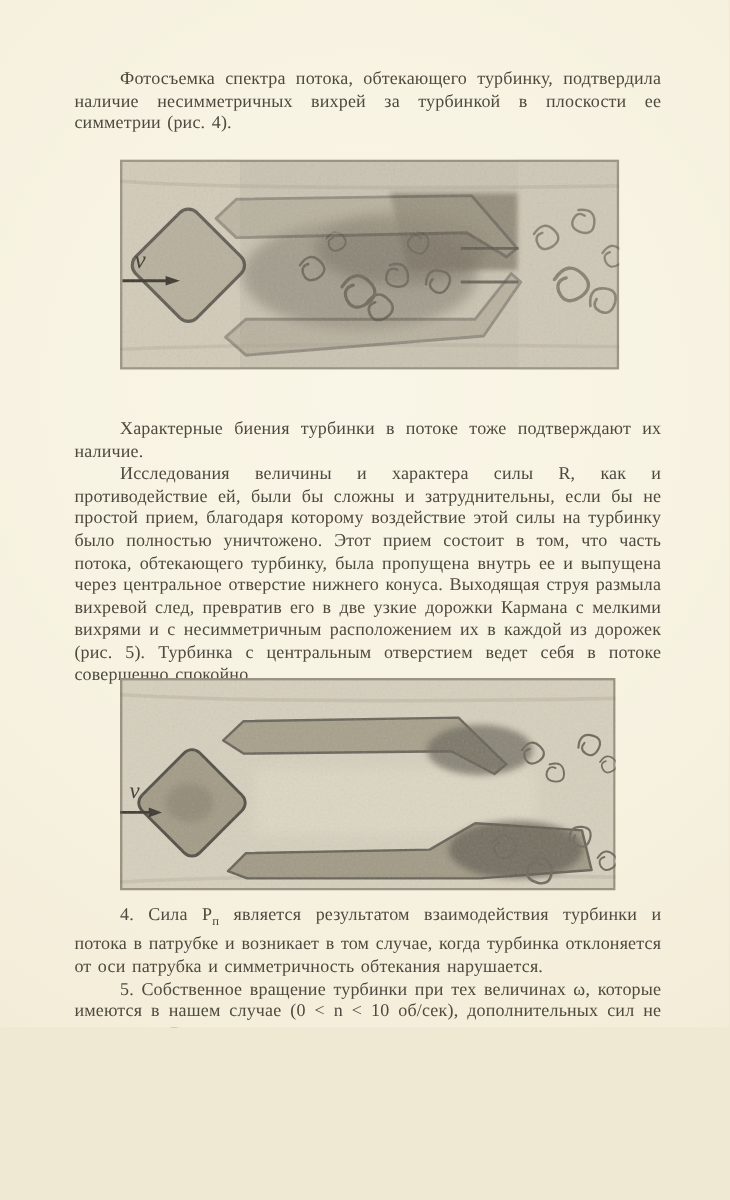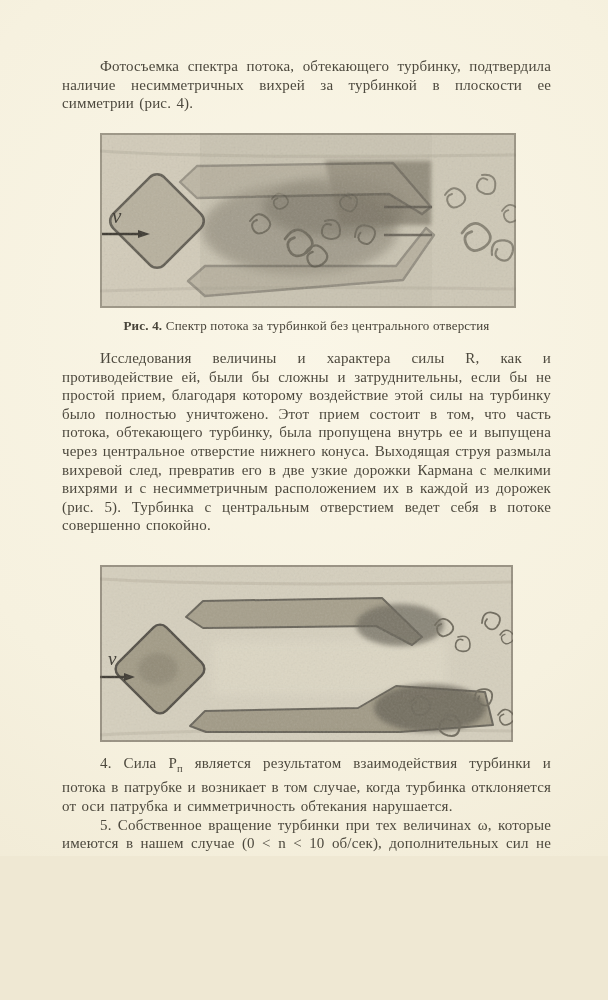--- a/index.html
+++ b/index.html
@@ -105,26 +105,23 @@
           <path d="M2,101 H40" stroke="#3c3830" stroke-width="2.6"></path>
           <polygon points="38,97 50,101 38,105" fill="#3c3830"></polygon>
         </g>
       </g>
 
       <rect width="416" height="175" filter="url(#f4grain)"></rect>
       <rect x="1" y="1" width="414" height="173" fill="none" stroke="#6b6558" stroke-width="2" opacity="0.5"></rect>
     </svg>
   </div>
 
-  <div class="caption" style="top:318px;">
-    <span class="cap-label">Рис. 4.</span>
-    <span>Спектр потока за турбинкой без центрального отверстия</span>
-  </div>
 
   <div class="para" style="top:349px;">
+    <p>Характерные биения турбинки  в потоке тоже подтверждают их наличие.</p>
     <p>Исследования величины и характера силы R, как и противодействие ей, были бы сложны и затруднительны, если бы не простой прием, благодаря которому воздействие этой силы на турбинку было полностью уничтожено. Этот прием состоит в том, что часть потока, обтекающего турбинку, была пропущена внутрь ее и выпущена через центральное отверстие нижнего конуса. Выходящая струя размыла вихревой след, превратив его в две узкие дорожки Кармана с мелкими вихрями и с несимметричным расположением их в каждой из  дорожек (рис. 5). Турбинка с центральным отверстием ведет себя в потоке совершенно спокойно.</p>
   </div>
 
   <div class="photo" style="left:100px;top:565px;">
     <svg viewBox="0 0 413 177" width="413" height="177">
       <defs>
         <filter id="f5grain" x="0" y="0" width="100%" height="100%">
           <feTurbulence type="fractalNoise" baseFrequency="0.5" numOctaves="2" seed="21" stitchTiles="stitch"></feTurbulence>
           <feColorMatrix type="saturate" values="0"></feColorMatrix>
           <feComponentTransfer>

